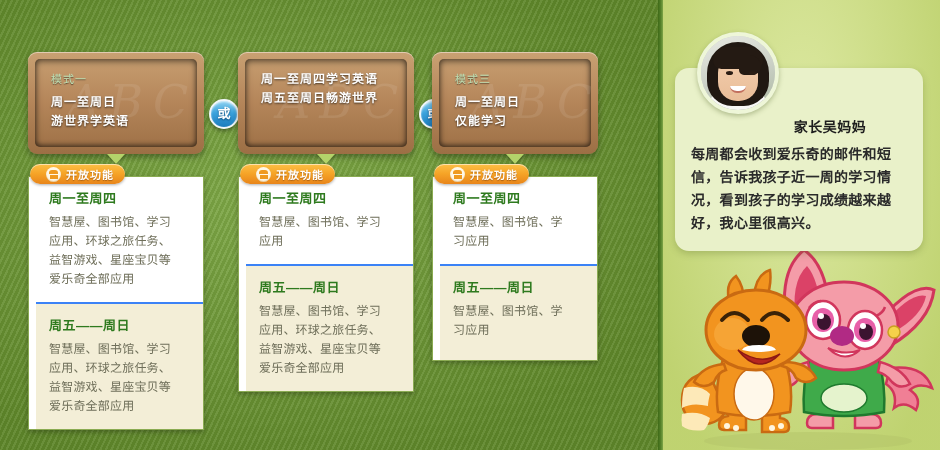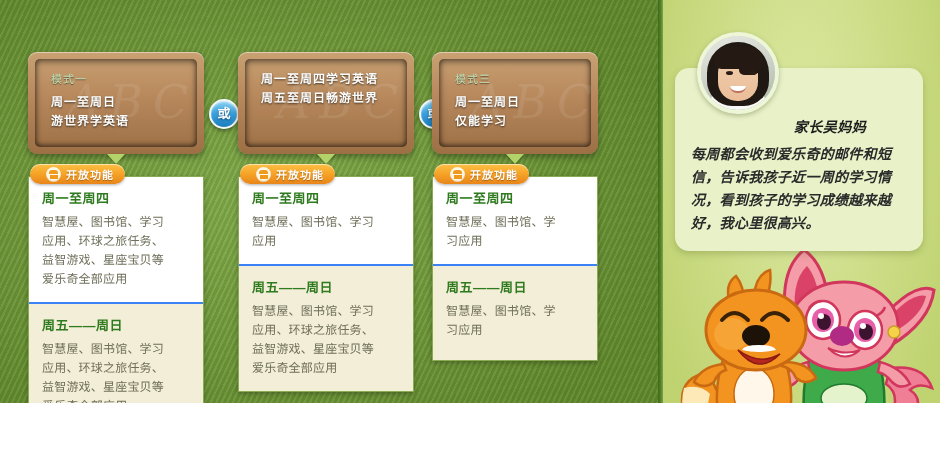--- a/index.html
+++ b/index.html
@@ -8,21 +8,21 @@
   html, body {
     width: 940px;
     height: 450px;
     overflow: hidden;
     font-family: "Liberation Sans", "DejaVu Sans", sans-serif;
   }
 
   #stage {
     position: relative;
     width: 940px;
-    height: 403px;
+    height: 450px;
     overflow: hidden;
     background: #fdba74;
   }
 
   
   .left-panel {
     position: absolute;
     left: 0; top: 0;
     width: 658px; height: 450px;
     background-color: #6f9e31;
@@ -194,20 +194,21 @@
   
   .feat-card {
     position: relative;
     margin-top: -10px;
     border: 1px solid #8aab52;
     box-shadow: 0 2px 5px rgba(0,0,0,0.28);
     background: #ffffff;
   }
   .card-sec {
     padding: 11px 30px 13px 13px;
+    margin-left: 7px;
   }
   .card-sec.white  { background: #ffffff; min-height: 86px; }
   .card-sec.cream  { background: #f3eed7; border-top: 2px solid #3b82f6; min-height: 96px; }
   .sec-title {
     font-size: 13px;
     font-weight: bold;
     color: #2e7a1e;
     letter-spacing: 0.5px;
     margin-bottom: 6px;
   }
@@ -295,21 +296,20 @@
 
   .quote-card {
     position: absolute;
     left: 675px; top: 68px;
     width: 248px;
     padding: 48px 16px 16px 16px;
     border-radius: 14px;
     background: #e9f1c9;
     box-shadow: 0 3px 7px rgba(90,110,40,0.3);
     z-index: 5;
-    font-style: italic;
   }
   .quote-name {
     font-size: 14px;
     font-weight: bold;
     color: #1d1d1d;
     text-align: center;
     padding-left: 62px;
     margin-bottom: 7px;
     letter-spacing: 0.5px;
   }

